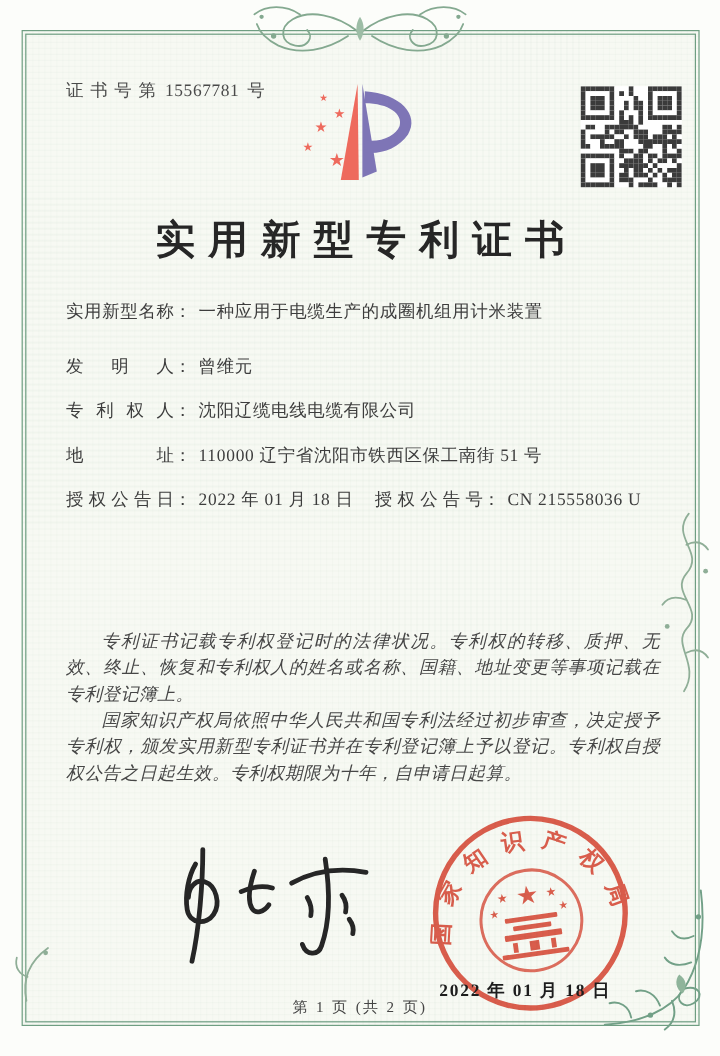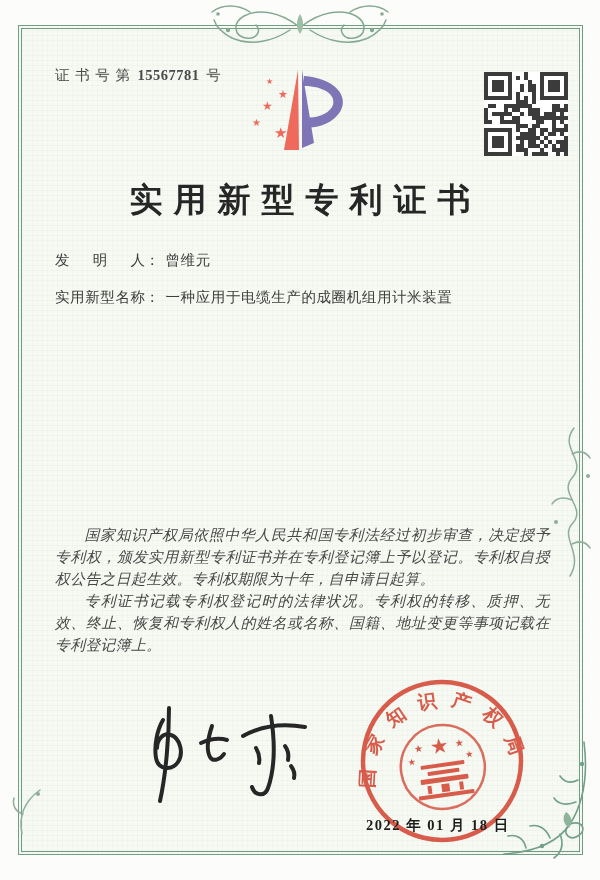--- a/index.html
+++ b/index.html
@@ -20,21 +20,21 @@
       repeating-linear-gradient(0deg, rgba(130,170,142,.055) 0 1px, transparent 1px 5px),
       repeating-linear-gradient(90deg, rgba(130,170,142,.04) 0 1px, transparent 1px 5px),
       #f7f9f3;
   }
   .ornament{position:absolute;pointer-events:none;}
   
   .cert-no{
     position:absolute;left:55px;top:66px;font-size:14.5px;color:#4a4a4a;
     letter-spacing:1px;
   }
-  .cert-no .num{letter-spacing:0.5px;padding:0 2px;font-weight:bold;}
+  .cert-no .num{letter-spacing:0.5px;padding:0 2px;}
   .logo{position:absolute;left:238px;top:62px;}
   .qr{
     position:absolute;left:484px;top:72px;width:84px;height:84px;
     background:#fff;display:grid;
     grid-template-columns:repeat(21,1fr);grid-template-rows:repeat(21,1fr);
   }
   .qr div{width:100%;height:100%;}
   .title{
     position:absolute;left:0;right:0;top:178px;text-align:center;
     font-size:33px;font-weight:bold;color:#262626;
@@ -591,31 +591,45 @@
       <div style="background: rgb(255, 255, 255);"></div>
       <div style="background: rgb(255, 255, 255);"></div>
       <div style="background: rgb(59, 59, 59);"></div>
       <div style="background: rgb(255, 255, 255);"></div>
       <div style="background: rgb(59, 59, 59);"></div>
     </div>
 
   <div class="title">实用新型专利证书</div>
 
   <div class="fields">
+    <div class="frow gap-lg">
+      <span class="flabel">实用新型名称</span><span class="fcolon">：</span><span class="fvalue">一种应用于电缆生产的成圈机组用计米装置</span>
+    </div>
     <div class="frow">
       <span class="flabel">发明人</span><span class="fcolon">：</span><span class="fvalue">曾维元</span>
     </div>
-    <div class="frow gap-lg">
-      <span class="flabel">实用新型名称</span><span class="fcolon">：</span><span class="fvalue">一种应用于电缆生产的成圈机组用计米装置</span>
+    <div class="frow">
+      <span class="flabel">专利权人</span><span class="fcolon">：</span><span class="fvalue">沈阳辽缆电线电缆有限公司</span>
+    </div>
+    <div class="frow">
+      <span class="flabel">地址</span><span class="fcolon">：</span><span class="fvalue">110000 辽宁省沈阳市铁西区保工南街 51 号</span>
+    </div>
+    <div class="frow">
+      <span>
+        <span class="flabel">授权公告日</span><span class="fcolon">：</span><span class="fvalue">2022 年 01 月 18 日</span>
+      </span>
+      <span class="pair2">
+        <span class="flabel">授权公告号</span><span class="fcolon">：</span><span class="fvalue">CN 215558036 U</span>
+      </span>
     </div>
   </div>
 
   <div class="paras">
+    <p>专利证书记载专利权登记时的法律状况。专利权的转移、质押、无效、终止、恢复和专利权人的姓名或名称、国籍、地址变更等事项记载在专利登记簿上。</p>
     <p>国家知识产权局依照中华人民共和国专利法经过初步审查，决定授予专利权，颁发实用新型专利证书并在专利登记簿上予以登记。专利权自授权公告之日起生效。专利权期限为十年，自申请日起算。</p>
-    <p>专利证书记载专利权登记时的法律状况。专利权的转移、质押、无效、终止、恢复和专利权人的姓名或名称、国籍、地址变更等事项记载在专利登记簿上。</p>
   </div>
 
 
   <svg class="signature" width="215" height="112" viewBox="0 0 215 112">
     <g fill="none" stroke="#262626" stroke-width="4" stroke-linecap="round">
       <path d="M48,22 C42,32 39,48 41,60 C43,72 57,73 63,64 C69,55 65,40 56,37 C48,34 42,42 42,50"></path>
       <path d="M54,10 C54,38 51,76 45,103"></path>
       <path d="M97,28 C93,40 91,52 95,59 C98,64 105,62 109,56"></path>
       <path d="M86,45 C95,41 105,40 112,42"></path>
       <path d="M128,38 C146,28 168,25 190,29"></path>
@@ -650,14 +664,15 @@
     <defs>
       <path id="sealArc" d="M 18,118 A 70,70 0 1 1 154,118"></path>
     </defs>
     <text font-size="19" font-weight="bold" fill="#df5342" letter-spacing="13">
       <textPath href="#sealArc" startOffset="50%" text-anchor="middle">国家知识产权局</textPath>
     </text>
   </svg>
 
   <div class="seal-date">2022 年 01 月 18 日</div>
 
+  <div class="footer">第 1 页 (共 2 页)</div>
 
 </div>
 
 </body></html>

